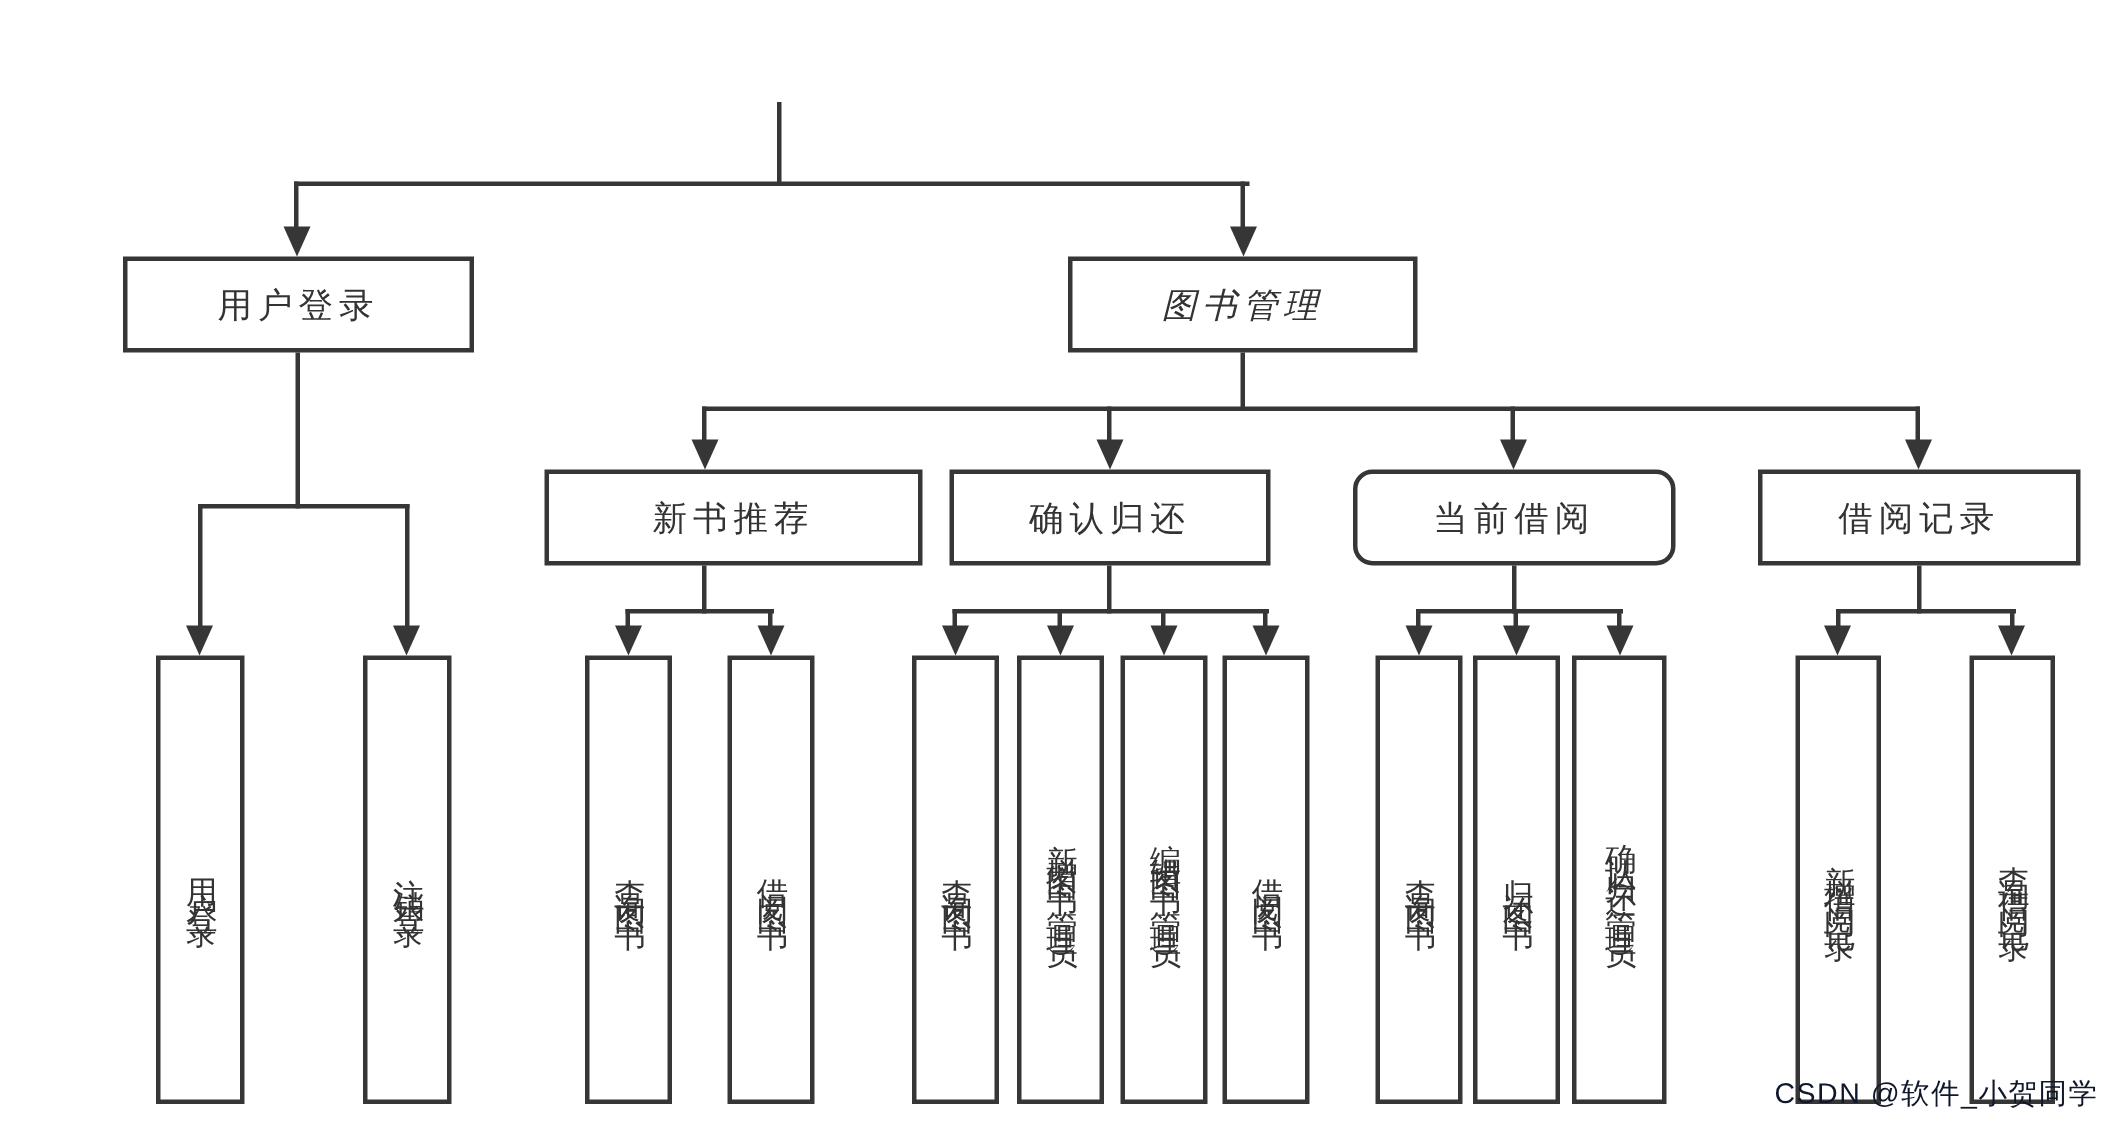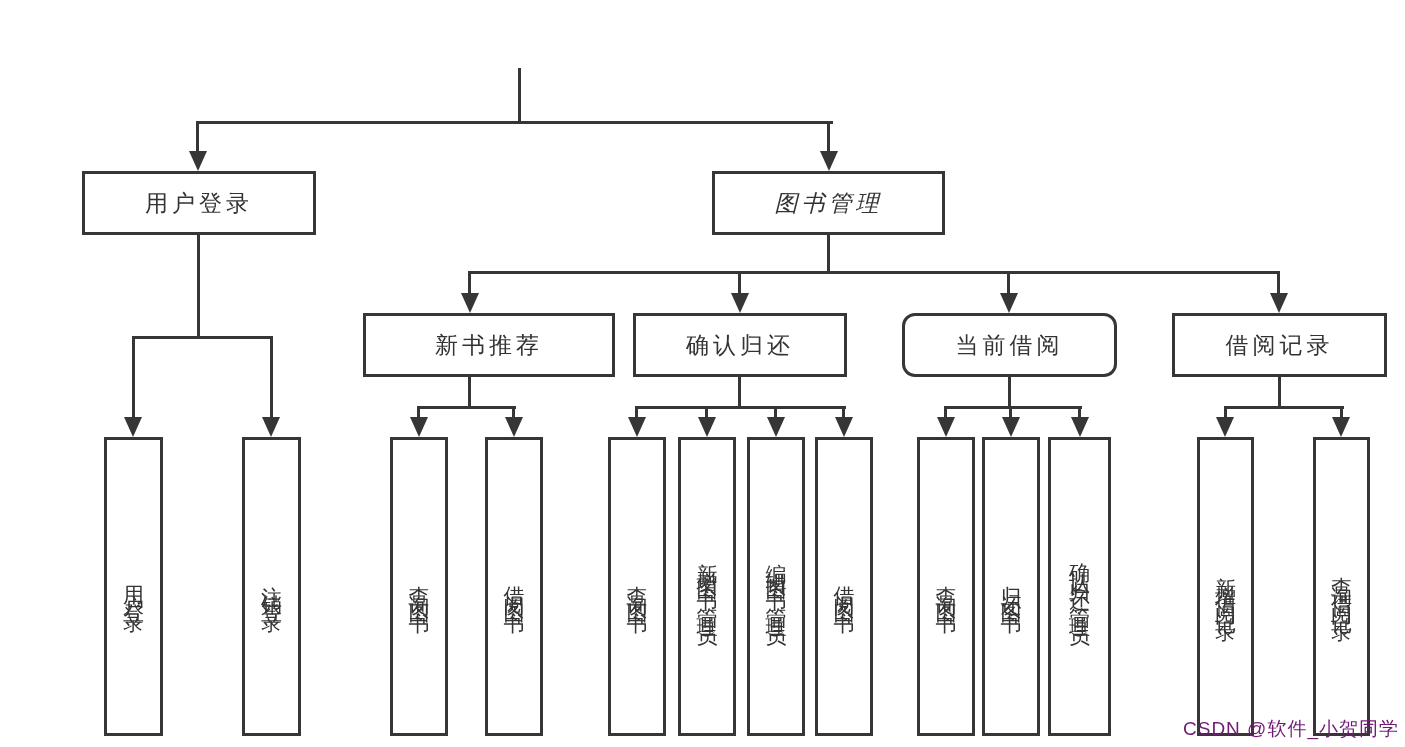--- a/index.html
+++ b/index.html
@@ -18,21 +18,21 @@
     font-size:21px;letter-spacing:9px;line-height:1.15;color:#333333;white-space:nowrap;
   }
   .ln{position:absolute;background:#363636;}
   .ar{
     position:absolute;width:0;height:0;
     border-left:9px solid transparent;border-right:9px solid transparent;
     border-top:20px solid #363636;
   }
   #watermark{
     position:absolute;left:1183px;top:716px;z-index:10;
-    font-size:19px;letter-spacing:1px;color:#701a75;white-space:nowrap;
+    font-size:19px;letter-spacing:1px;color:#0f172a;white-space:nowrap;
   }
 </style>
 </head>
 <body>
 
 <div id="canvas">
 
 
   <div class="box hnode" style="left:82px;top:171px;width:234px;height:64px;">
     <span>用户登录</span>

